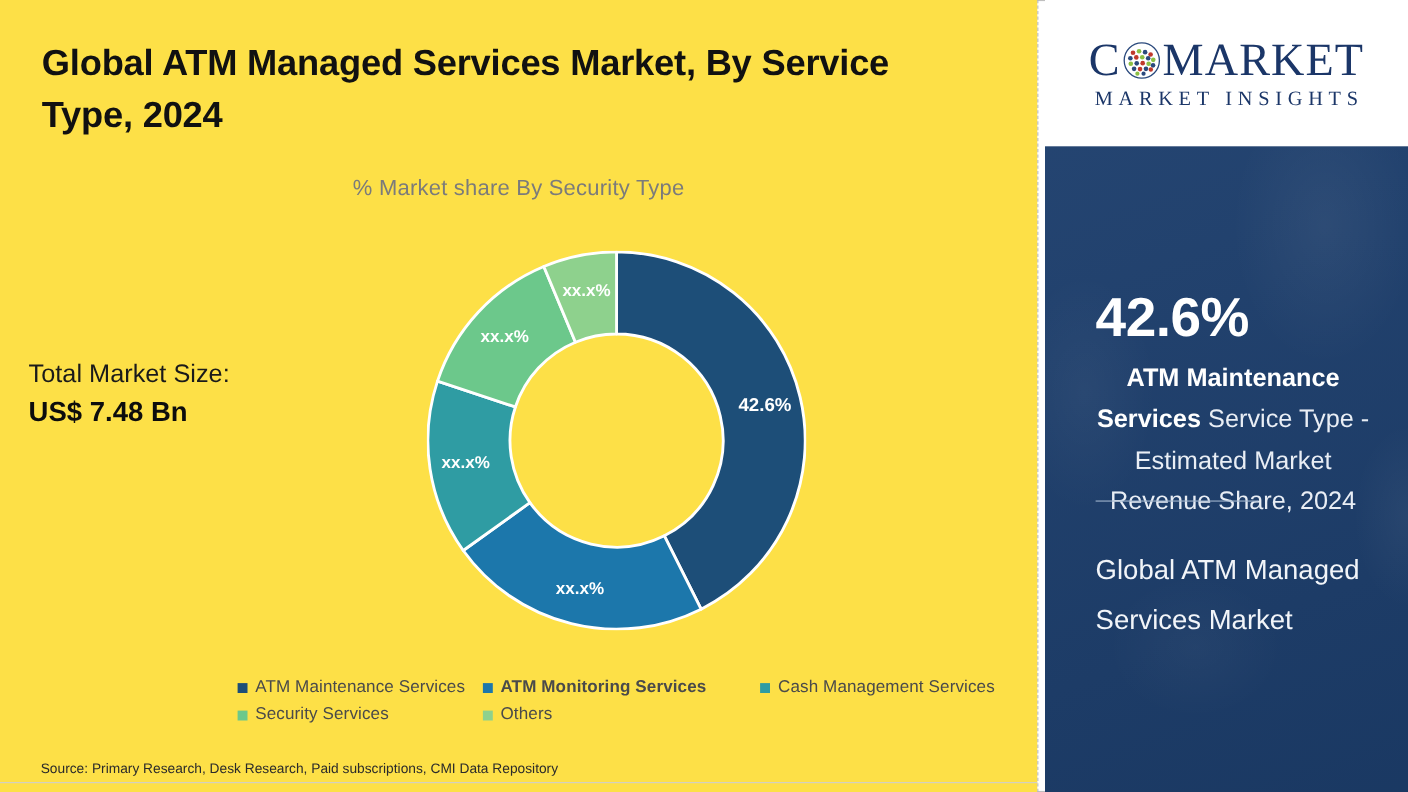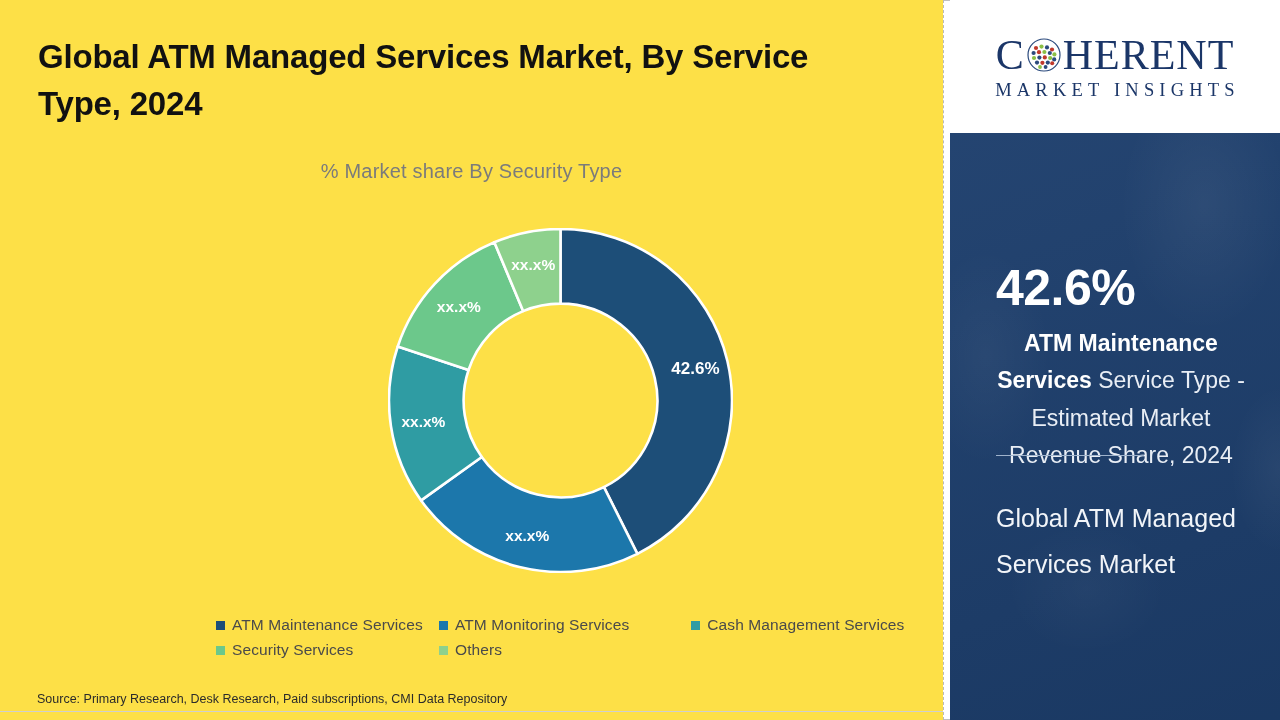--- a/index.html
+++ b/index.html
@@ -63,21 +63,21 @@
   
   .legend {
     position:absolute; left:216px; top:616px; width:710px;
   }
   .legend-row { display:flex; align-items:flex-start; margin-bottom:7px; }
   .legend-item { display:flex; align-items:center; font-size:15.5px; color:#4a4a4a; }
   .legend-swatch { width:9px; height:9px; margin-right:7px; flex:none; }
   .legend-text { white-space:nowrap; letter-spacing:0.1px; }
 
   .li-0 { width:228px; }
-  .li-1 { width:258px; }
+  .li-1 { width:258px;font-weight:bold; }
   .li-2 { width:240px; }
   .li-3 { width:196px; }
   .li-4 { width:229px;margin-left:27px; }
 
   
   .source-line {
     position:absolute; left:37px; top:692px;
     font-size:12.5px; color:#2b2b2b;
   }
   .source-line b { font-weight:normal; }
@@ -153,20 +153,24 @@
 <div id="page">
 
   <div class="outer-frame"></div>
 
   <div class="left-panel">
 
     <div class="main-title">Global ATM Managed Services Market, By Service Type, 2024</div>
 
     <div class="chart-subtitle">% Market share By Security Type</div>
 
+    <div class="market-size-block">
+      <div class="market-size-label">Total Market Size:</div>
+      <div class="market-size-value">US$ 7.48 Bn</div>
+    </div>
 
     <div class="donut-wrap">
       <svg id="donut-svg" width="345" height="345" viewBox="0 0 345 345" xmlns="http://www.w3.org/2000/svg">
           <path d="M 172.5 1 A 171.5 171.5 0 0 1 249.3977215594404 325.79380424194176 L 215.94721268108384 259.11099939669714 A 96.8975 96.8975 0 0 0 172.5 75.6025 Z" fill="#1d4e78" stroke="#ffffff" stroke-width="2.6" stroke-linejoin="round"></path>
           <text x="307.4443387005953" y="140.55076929456652" class="slice-label big">42.6%</text>
           <path d="M 249.3977215594404 325.79380424194176 A 171.5 171.5 0 0 1 33.122950799724265 272.4314172631606 L 93.75196720184421 228.96125075368576 A 96.8975 96.8975 0 0 0 215.94721268108384 259.11099939669714 Z" fill="#1c77ab" stroke="#ffffff" stroke-width="2.6" stroke-linejoin="round"></path>
           <text x="139.280386651416" y="307.13723548476696" class="slice-label">xx.x%</text>
           <path d="M 33.122950799724265 272.4314172631606 A 171.5 171.5 0 0 1 9.730011134164556 118.47981187911502 L 80.53495629080298 141.9785937117 A 96.8975 96.8975 0 0 0 93.75196720184421 228.96125075368576 Z" fill="#2f9ca3" stroke="#ffffff" stroke-width="2.6" stroke-linejoin="round"></path>
           <text x="35.39881816364422" y="193.3325185487619" class="slice-label">xx.x%</text>
           <path d="M 9.730011134164556 118.47981187911502 A 171.5 171.5 0 0 1 106.3723453244267 14.261625112275226 L 135.1378751083011 83.0953181884355 A 96.8975 96.8975 0 0 0 80.53495629080298 141.9785937117 Z" fill="#6cc88b" stroke="#ffffff" stroke-width="2.6" stroke-linejoin="round"></path>
@@ -237,21 +241,21 @@
                 <circle cx="28.2" cy="22.4" r="2.1" fill="#2b4a7d"></circle>
                 <circle cx="11" cy="25.6" r="2.1" fill="#2b4a7d"></circle>
                 <circle cx="16.4" cy="25.8" r="2.1" fill="#c0392b"></circle>
                 <circle cx="21.8" cy="25.6" r="2.1" fill="#2b4a7d"></circle>
                 <circle cx="26.2" cy="26.2" r="2" fill="#c0392b"></circle>
                 <circle cx="14" cy="30" r="1.9" fill="#8bbf45"></circle>
                 <circle cx="19.6" cy="30" r="1.9" fill="#2b4a7d"></circle>
               </g>
             </svg>
           </span>
-          <span>HERENT</span>
+          <span>MARKET</span>
         </div>
         <div class="logo-bottom">MARKET INSIGHTS</div>
       </div>
     </div>
 
     <div class="stat-block">
       <div class="stat-value">42.6%</div>
       <div class="stat-desc">
         <b>ATM Maintenance Services</b><span> Service Type - Estimated Market Revenue Share, 2024</span>
       </div>

